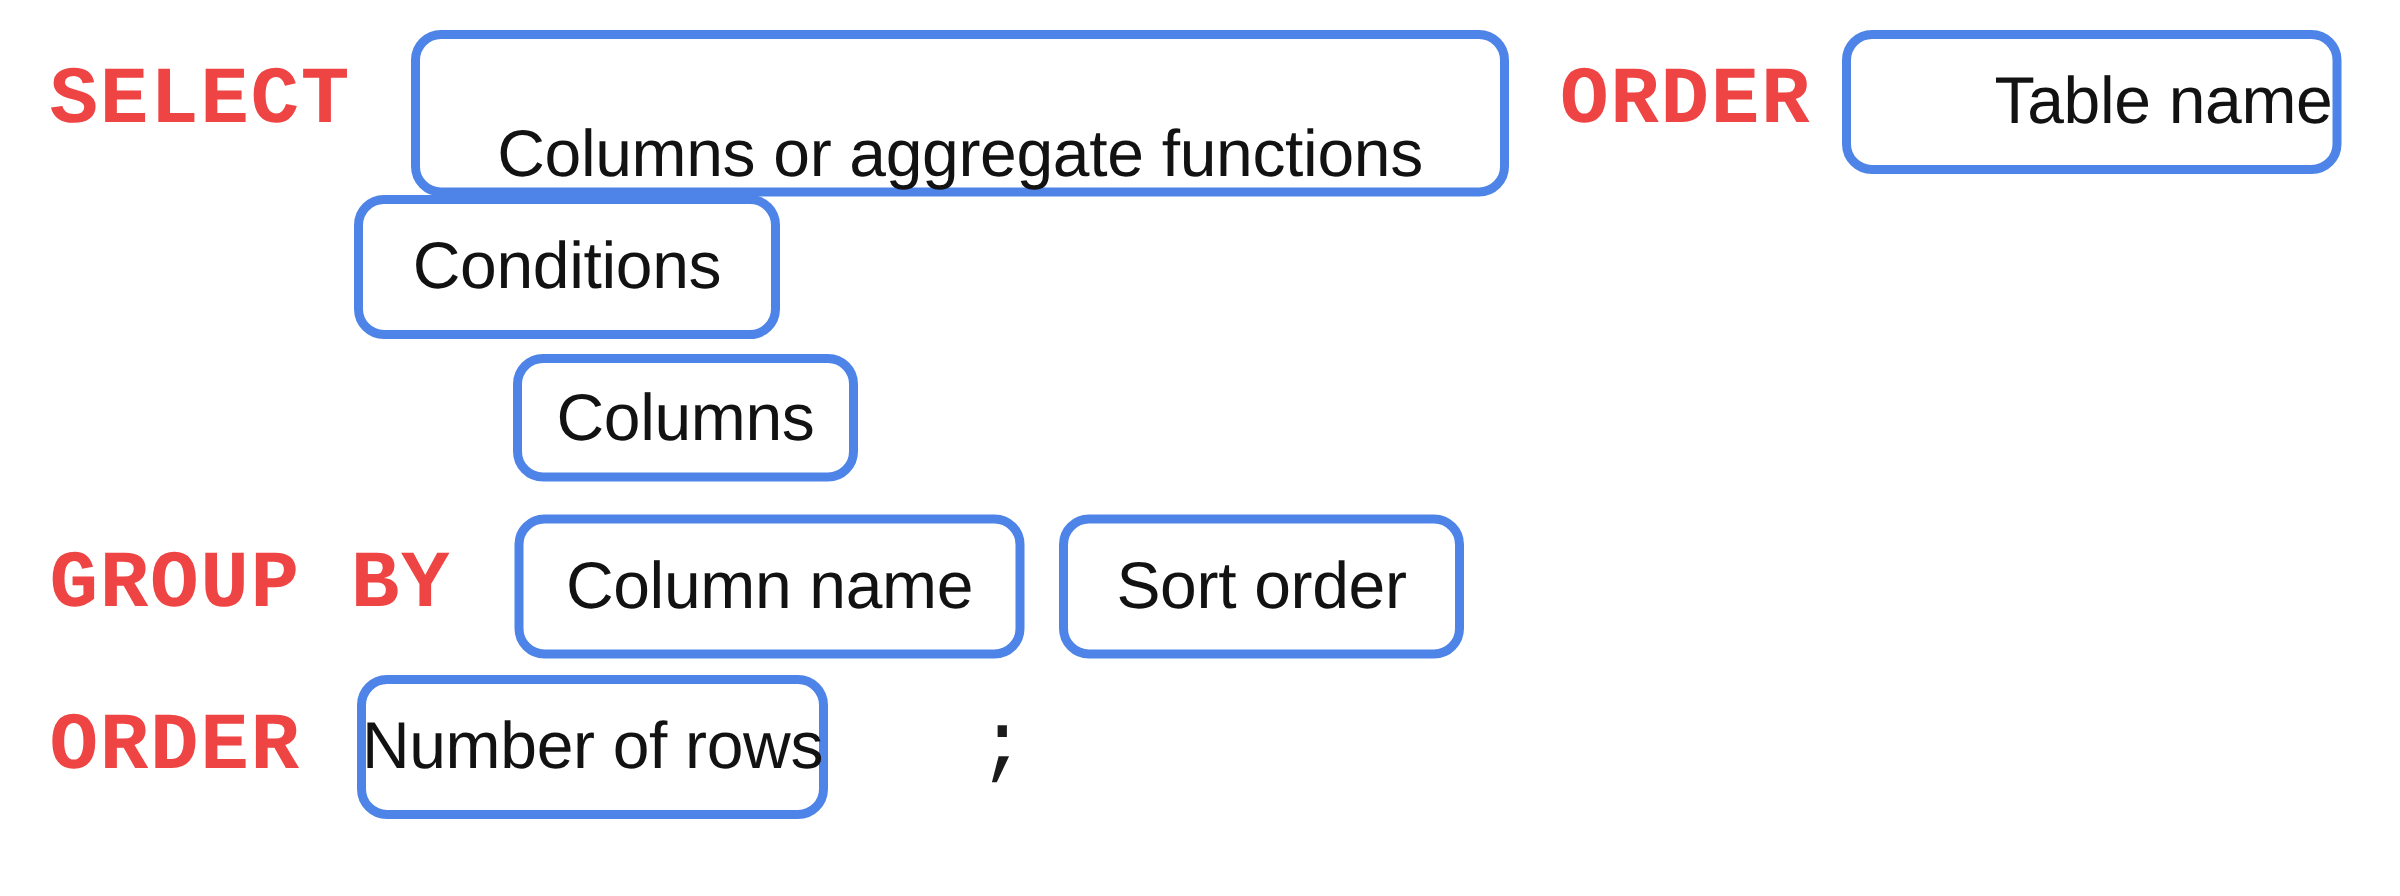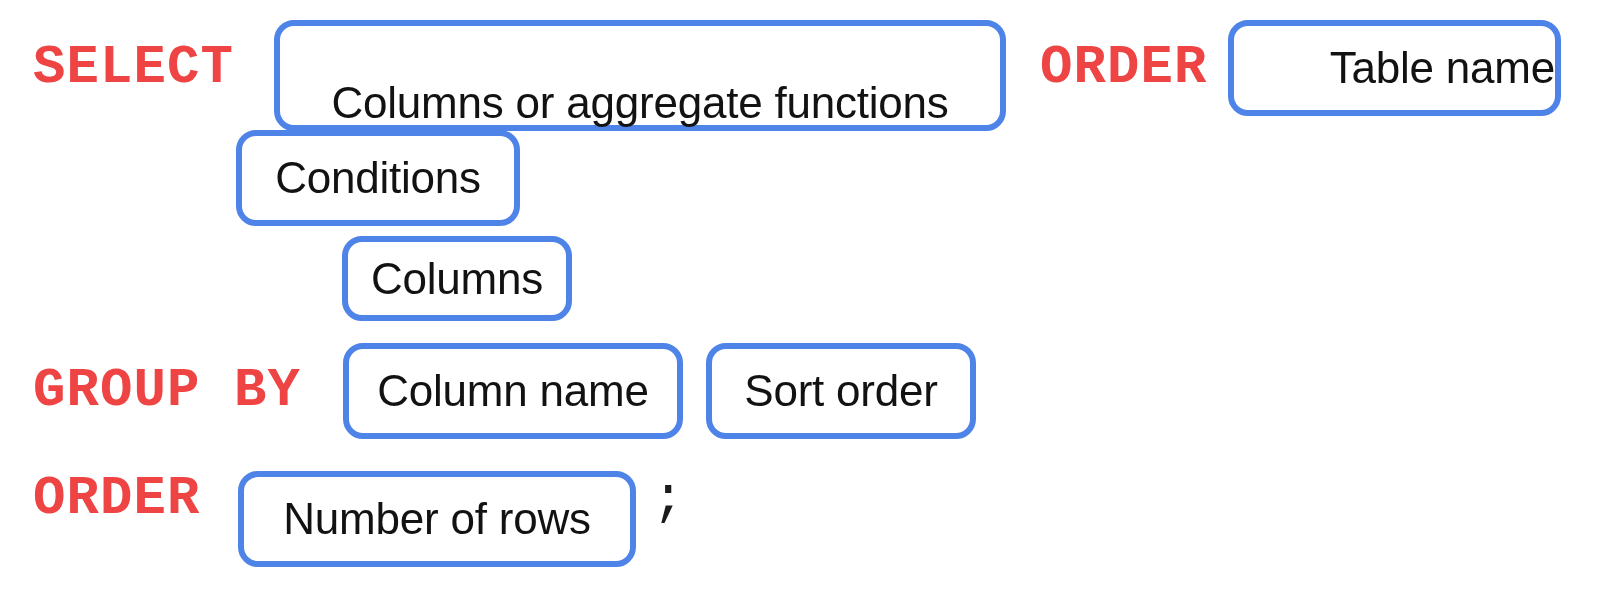--- a/index.html
+++ b/index.html
@@ -85,19 +85,19 @@
   <div class="slot" style="left:343px; top:343px; width:340px; height:96px;">
     <span class="slot-label">Column name</span>
   </div>
 
   <div class="slot" style="left:706px; top:343px; width:270px; height:96px;">
     <span class="slot-label">Sort order</span>
   </div>
 
   <div class="kw" style="left:33px; top:472px;">ORDER</div>
 
-  <div class="slot" style="left:238px; top:471px; width:398px; height:96px;text-align:right;">
+  <div class="slot" style="left:238px; top:450px; width:314px; height:96px;text-align:right;">
     <span class="slot-label">Number of rows</span>
   </div>
 
   <div class="punct" style="left:652px; top:472px;">;</div>
 
 </div>
 
 </body></html>

